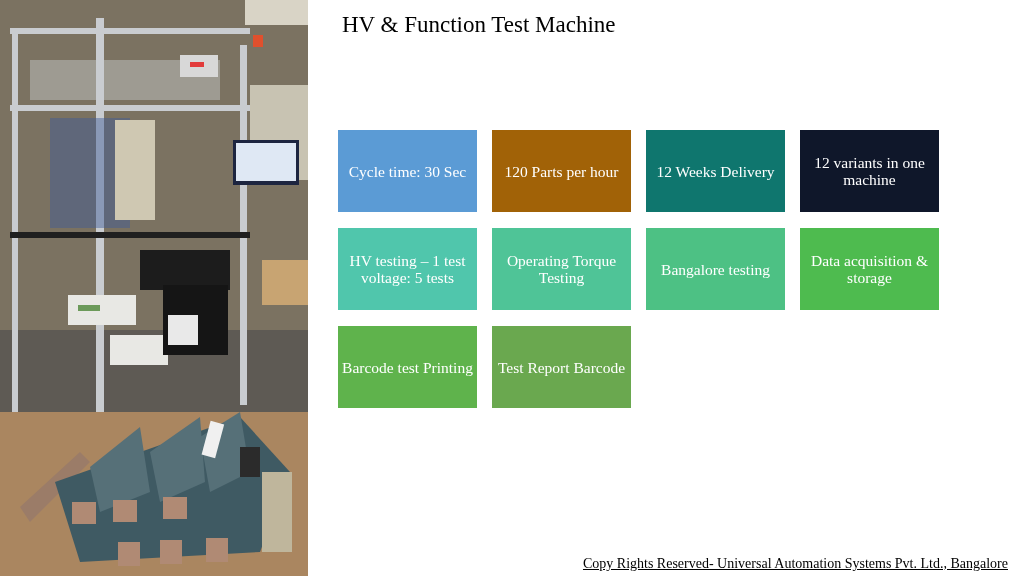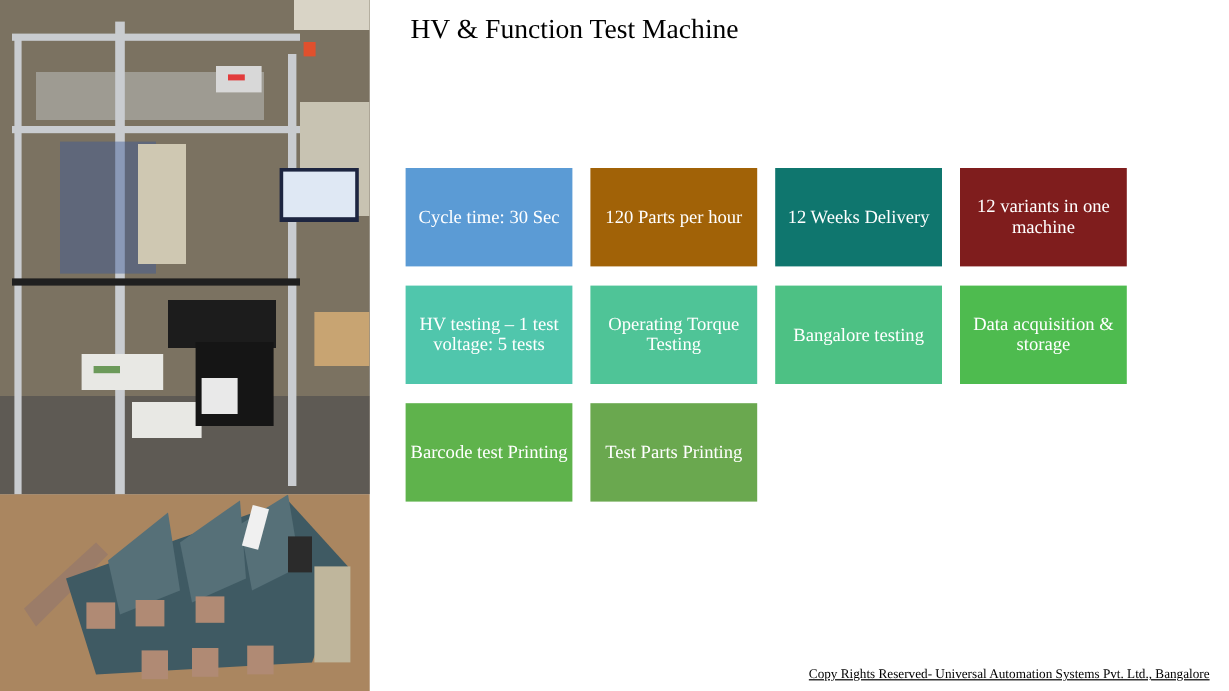--- a/index.html
+++ b/index.html
@@ -2,23 +2,23 @@
 <html><head>
   <meta charset="utf-8">
   <style>
     html, body { margin:0; padding:0; }
     body { width:1024px; height:576px; background:#ffffff; position:relative; overflow:hidden; font-family:"Liberation Serif", serif; }
     .photo-top { position:absolute; left:0; top:0; width:308px; height:412px; overflow:hidden;
       background: linear-gradient(180deg,#8a7f68 0%,#7c7260 30%,#6d6658 55%,#5a5650 75%,#4b4842 100%); }
     .photo-bottom { position:absolute; left:0; top:412px; width:308px; height:164px; overflow:hidden;
       background: linear-gradient(160deg,#a9865e 0%,#b48d60 40%,#a27d55 100%); }
     .title { position:absolute; left:342px; top:12px; font-size:23px; font-weight:normal; color:#000; white-space:nowrap; }
-    .grid { position:absolute; left:338px; top:140px; display:grid; grid-template-columns:repeat(4,139px); grid-auto-rows:82px; column-gap:15px; row-gap:16px; }
+    .grid { position:absolute; left:338px; top:130px; display:grid; grid-template-columns:repeat(4,139px); grid-auto-rows:82px; column-gap:15px; row-gap:16px; }
     .box { display:flex; align-items:center; justify-content:center; text-align:center; color:#ffffff; font-size:15.5px; line-height:17px; padding:0 4px; box-sizing:border-box; }
-    .footer { position:absolute; right:16px; top:556px; font-size:11px; color:#000; text-decoration:underline; white-space:nowrap; }
+    .footer { position:absolute; right:16px; top:556px; font-size:14px; color:#000; text-decoration:underline; white-space:nowrap; }
   </style>
 </head>
 <body>
 
 <div class="photo-top">
   <svg width="308" height="412" viewBox="0 0 308 412">
     <rect x="0" y="0" width="308" height="412" fill="#7b7261"></rect>
     <rect x="245" y="0" width="63" height="25" fill="#d9d4c6"></rect>
     <rect x="250" y="85" width="58" height="95" fill="#c8c3b2"></rect>
     <rect x="0" y="330" width="308" height="82" fill="#5e5a54"></rect>
@@ -65,22 +65,22 @@
     <rect x="262" y="60" width="30" height="80" fill="#bfb69c"></rect>
   </svg>
 </div>
 
 <div class="title">HV &amp; Function Test Machine</div>
 
 <div class="grid">
   <div class="box" style="background:#5b9bd5">Cycle time: 30 Sec</div>
   <div class="box" style="background:#a16207">120 Parts per hour</div>
   <div class="box" style="background:#0f766e">12 Weeks Delivery</div>
-  <div class="box" style="background:#7f1d1d">12 variants in one machine</div>
+  <div class="box" style="background:#0f172a">12 variants in one machine</div>
   <div class="box" style="background:#50c6ac">HV testing – 1 test voltage: 5 tests</div>
   <div class="box" style="background:#4fc497">Operating Torque Testing</div>
   <div class="box" style="background:#4dc184">Bangalore  testing</div>
   <div class="box" style="background:#4ebb4f">Data acquisition &amp; storage</div>
   <div class="box" style="background:#5fb34c">Barcode test Printing</div>
-  <div class="box" style="background:#6aa84f">Test Parts Printing</div>
+  <div class="box" style="background:#6aa84f">Test Report Barcode</div>
 </div>
 
 <div class="footer">Copy Rights Reserved- Universal Automation Systems Pvt. Ltd., Bangalore</div>
 
 </body></html>

